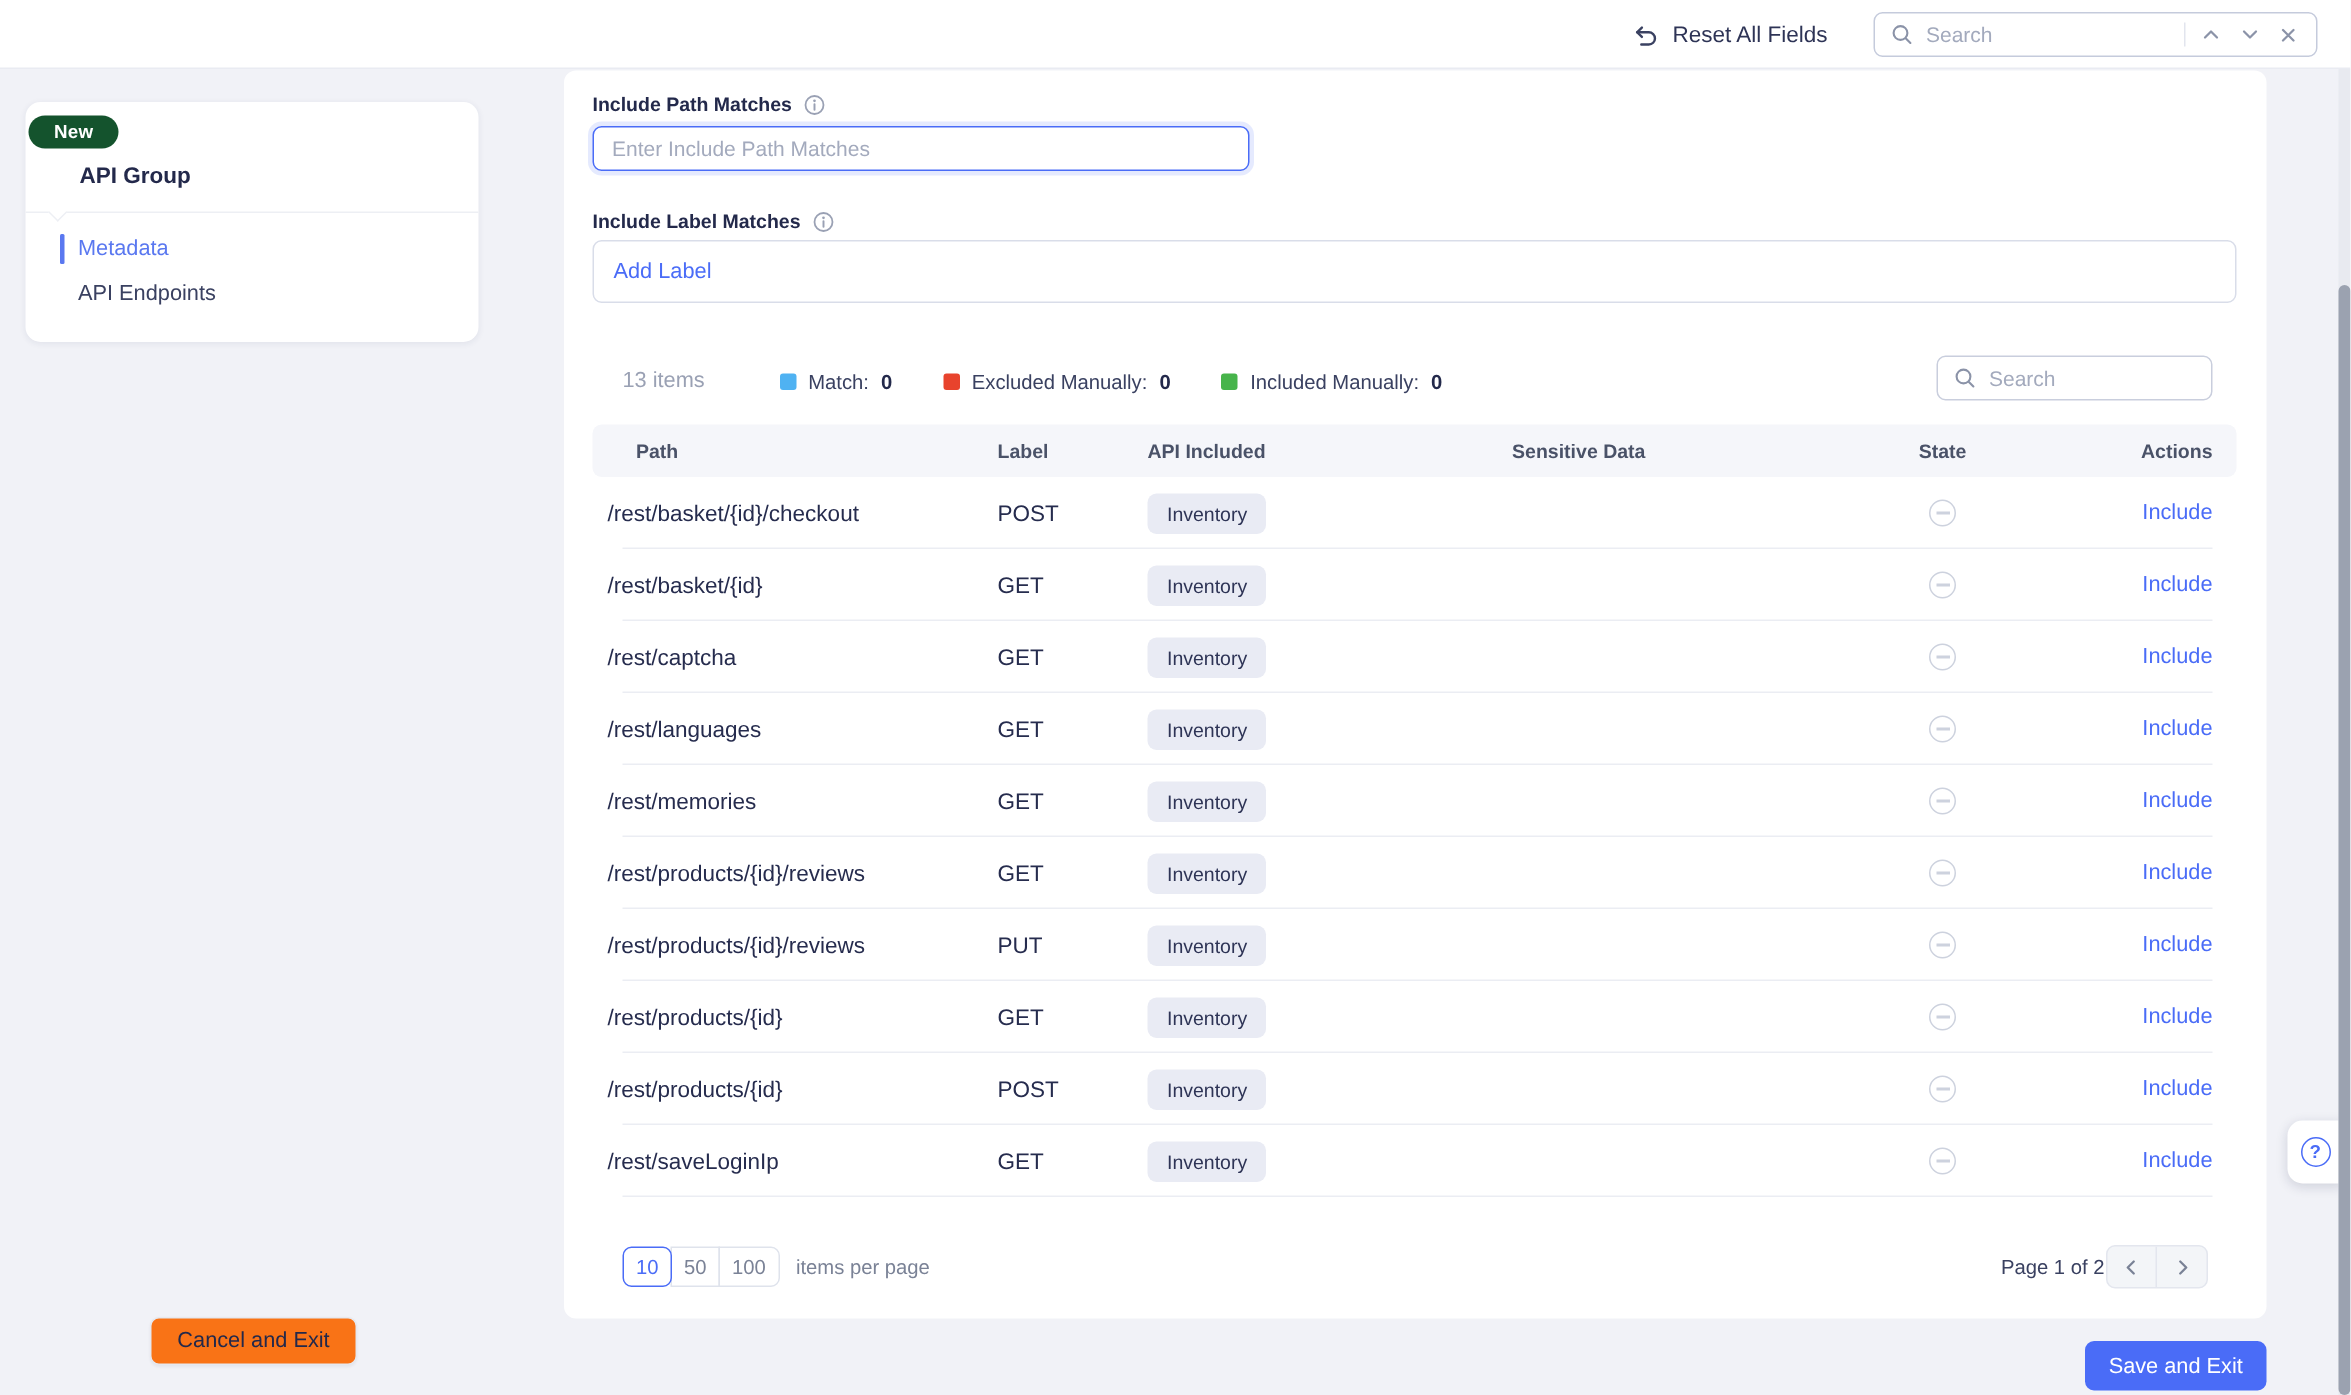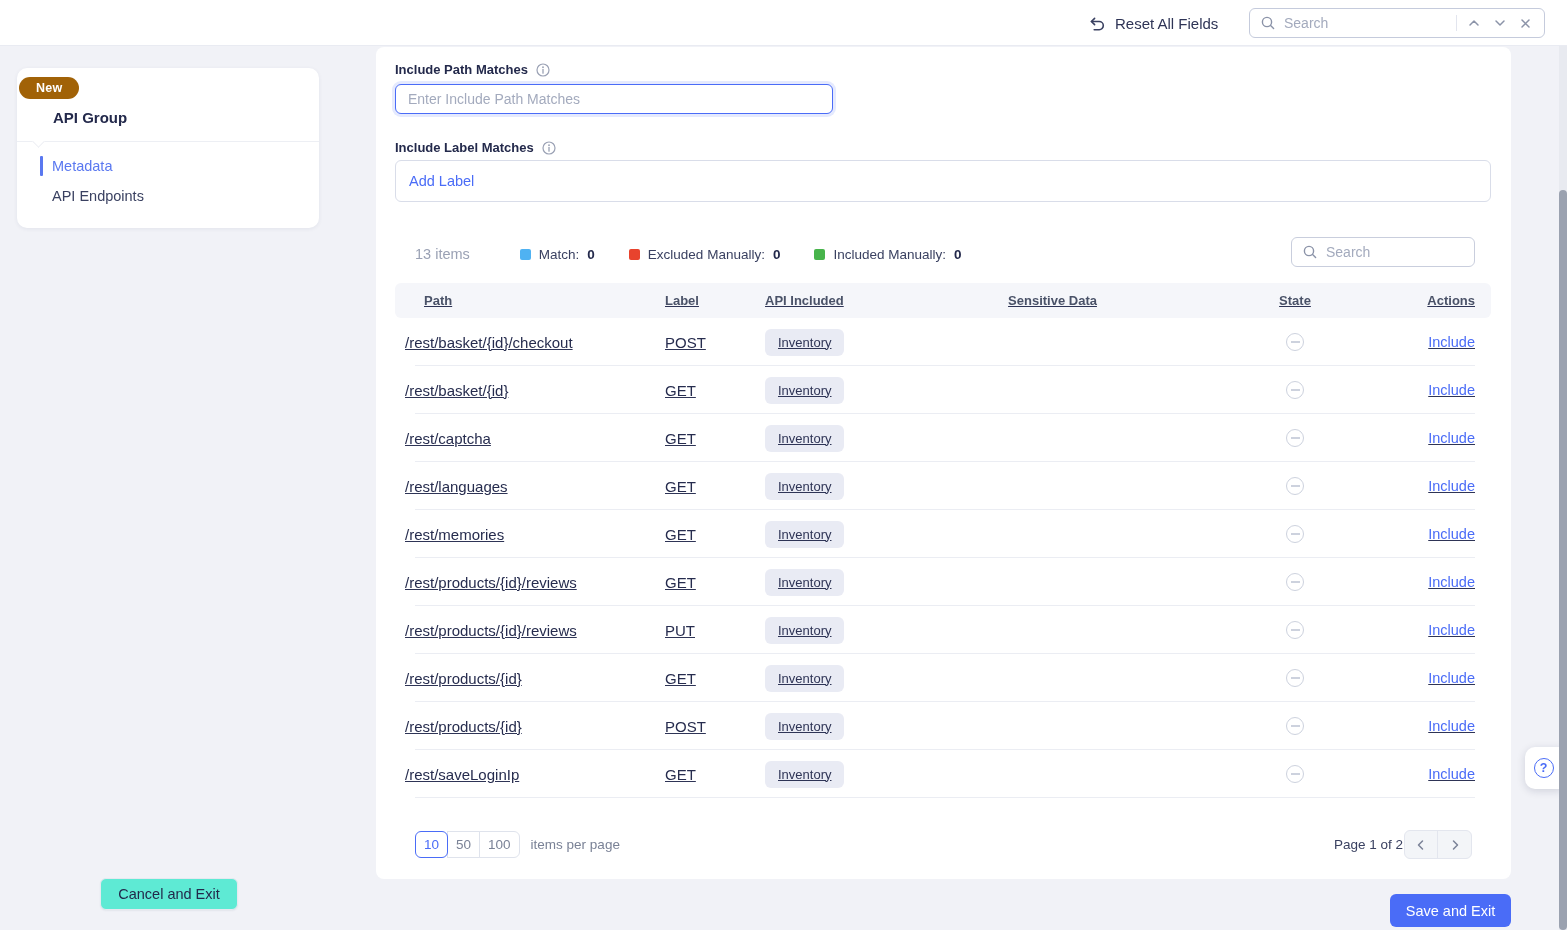--- a/index.html
+++ b/index.html
@@ -18,21 +18,21 @@
   .topbar-search { position:absolute; left:1249px; top:8px; width:296px; height:30px; background:#fff;
     border:1px solid #C5CBDC; border-radius:6px; display:flex; align-items:center; gap:8px; padding:0 10px; }
   .topbar-search input { flex:1; min-width:0; border:none; outline:none; background:transparent; font-family:inherit; font-size:14px; color:#3A4161; }
   input::placeholder { color:#A3AABD; }
   .tb-divider { width:1px; height:16px; background:#E2E5EE; }
   .icon-btn { display:flex; align-items:center; justify-content:center; background:none; border:none; padding:2px; cursor:pointer; }
 
   
   .sidebar-card { position:absolute; left:17px; top:68px; width:302px; height:160px; background:#fff;
     border-radius:10px; box-shadow:0 1px 4px rgba(30,40,90,.07); z-index:2; }
-  .new-badge { position:absolute; left:2px; top:9px; background:#a16207; color:#fff; font-weight:bold;
+  .new-badge { position:absolute; left:2px; top:9px; background:#14532d; color:#fff; font-weight:bold;
     font-size:12.5px; padding:4px 17px; border-radius:11px; letter-spacing:.2px; }
   .sidebar-title { position:absolute; left:36px; top:41px; font-size:15px; font-weight:bold; color:#23294B; }
   .sidebar-divider { position:absolute; left:0; top:73px; width:100%; height:1px; background:#EDEFF4; }
   .sidebar-divider::after { content:''; position:absolute; left:17px; top:-4.5px; width:8px; height:8px;
     background:#fff; border-right:1px solid #EDEFF4; border-bottom:1px solid #EDEFF4; transform:rotate(45deg); }
   .sidebar-nav { position:absolute; left:0; top:83px; width:100%; }
   .nav-item { position:relative; height:30px; display:flex; align-items:center; padding-left:35px;
     font-size:14.5px; color:#3A4161; cursor:pointer; }
   .nav-item .active-bar { display:none; position:absolute; left:23px; top:5px; width:3px; height:20px; background:#5A78F0; border-radius:1px; }
   .nav-item.active { color:#5A78F0; }
@@ -55,21 +55,21 @@
   .items-count { color:#9AA1B4; font-size:14.5px; margin-right:50px; }
   .legend { display:flex; align-items:center; gap:34px; }
   .legend-item { display:flex; align-items:center; gap:8px; font-size:13.5px; color:#3A4161; }
   .legend-swatch { width:11px; height:11px; border-radius:2px; flex:none; }
   .legend-value { font-weight:bold; color:#23294B; }
   .table-search { position:absolute; left:915px; top:190px; width:184px; height:30px; border:1px solid #C9CEDD;
     border-radius:6px; display:flex; align-items:center; gap:8px; padding:0 10px; background:#fff; }
   .table-search input { flex:1; min-width:0; border:none; outline:none; background:transparent; font-family:inherit; font-size:14px; color:#3A4161; }
 
   
-  .table { position:absolute; left:19px; top:236px; width:1096px;text-decoration:underline; }
+  .table { position:absolute; left:19px; top:236px; width:1096px; }
   .thead { display:flex; align-items:center; height:35px; background:#F5F6FA; border-radius:6px;
     font-size:13px; font-weight:600; color:#4A5268; }
   .th, .td { display:flex; align-items:center; height:100%; }
   .c-path      { width:250px; }
   .th.c-path   { padding-left:29px; }
   .td.c-path   { padding-left:10px; }
   .c-method    { width:95px;  padding-left:20px; }
   .c-category  { width:135px; padding-left:25px; }
   .c-sensitive { width:355px; justify-content:center; }
   .c-state     { width:130px; justify-content:center; }
@@ -92,21 +92,21 @@
   .size-btn:last-child { border-radius:0 6px 6px 0; }
   .size-btn.selected { border-color:#4A6CF7; color:#4A6CF7; border-radius:6px; z-index:2; }
   .per-page-label { margin-left:11px; color:#7A8296; font-size:13.5px; }
   .page-nav { display:flex; align-items:center; gap:1px; }
   .page-info { color:#3A4161; font-size:13.5px; }
   .nav-group { display:flex; border:1px solid #E3E6EE; border-radius:6px; overflow:hidden; background:#F3F5F8; }
   .nav-btn { width:33px; height:27px; display:flex; align-items:center; justify-content:center; border:none; background:transparent; cursor:pointer; }
   .nav-btn.prev { border-right:1px solid #E3E6EE; }
 
   
-  .cancel-btn { position:absolute; left:100px; top:878px; width:138px; height:32px; background:#5eead4;
+  .cancel-btn { position:absolute; left:100px; top:878px; width:138px; height:32px; background:#f97316;
     border:1px solid #E6E9F0; border-radius:6px; box-shadow:0 1px 2px rgba(20,30,70,.06);
     font-family:inherit; font-size:14.5px; color:#23294B; cursor:pointer; z-index:4; }
   .save-btn { position:absolute; left:1390px; top:894px; width:121px; height:33px; background:#4A6CF7;
     border:none; border-radius:6px; font-family:inherit; font-size:14.5px; color:#fff; cursor:pointer; z-index:4; }
 
   
   .help-float { position:absolute; right:5px; top:747px; width:37px; height:42px; background:#fff;
     border-radius:10px 0 0 10px; box-shadow:0 2px 8px rgba(20,30,70,.15); display:flex; align-items:center;
     justify-content:center; z-index:6; cursor:pointer; }
   .help-circle { width:20px; height:20px; border:1.8px solid #4A6CF7; border-radius:50%; color:#4A6CF7;

